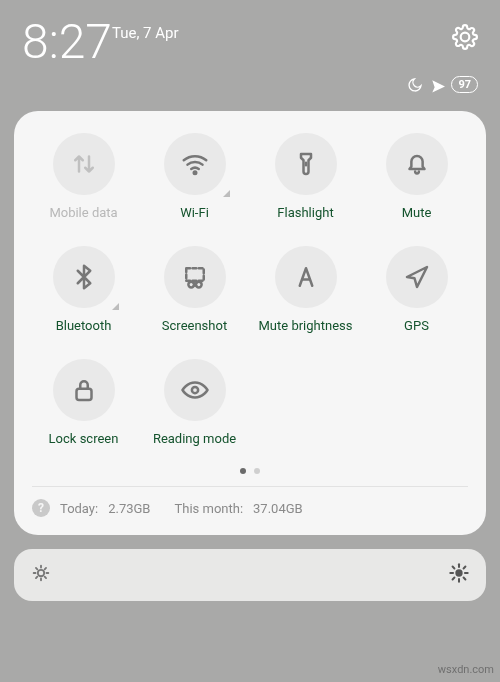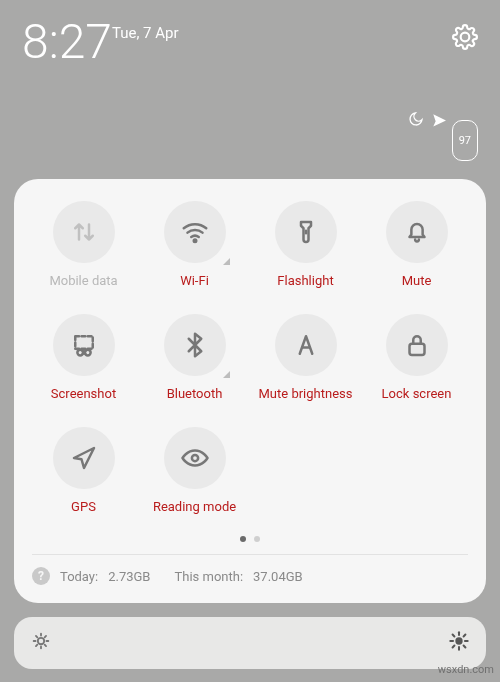--- a/index.html
+++ b/index.html
@@ -18,22 +18,22 @@
     align-items: flex-start;
   }
   .header-left { display: flex; }
   .clock { font-size: 48px; font-weight: 300; letter-spacing: 0; line-height: 1; }
   .date { font-size: 15px; margin-top: 6px; font-weight: 400; }
   .header-right { display: flex; flex-direction: column; align-items: flex-end; margin-top: 6px; }
   .gear { width: 26px; height: 26px; }
   .status-row { display: flex; align-items: center; gap: 6px; margin-top: 22px; }
   .status-row svg { width: 16px; height: 16px; }
   .battery-pill {
-    border: 1.4px solid #fff; border-radius: 10px; padding: 12px 6px;
-    font-size: 11px; line-height: 15px; font-weight: 400; color:#fff;margin-top:44px;
+    border: 1.4px solid #fff; border-radius: 10px; padding: 0 6px;
+    font-size: 11px; line-height: 15px; font-weight: 700; color:#fff;
   }
 
   .panel {
     margin: 10px 14px 0 14px;
     background: #f6f6f6;
     border-radius: 24px;
     padding: 22px 14px 14px 14px;
   }
   .grid {
     display: grid;
@@ -48,21 +48,21 @@
     position: relative;
   }
   .tile .circle {
     width: 62px; height: 62px; border-radius: 50%;
     background: #e9e9e9;
     display: flex; align-items: center; justify-content: center;
   }
   .tile .label {
     margin-top: 10px;
     font-size: 13px;
-    color: #b91c1c;
+    color: #14532d;
     white-space: nowrap;
     text-align: center;
   }
   .tile.disabled .circle svg { opacity: .35; }
   .tile.disabled .label { color: #b8b8b8; }
   .tile.active .circle { background: #1398f4; }
   .tile.active .circle svg path, .tile.active .circle svg line,
   .tile.active .circle svg polyline, .tile.active .circle svg circle { stroke: #fff; }
   .tile.highlighted::before {
     content: "";
@@ -179,70 +179,70 @@
       <div class="circle">
         <svg class="ic" viewBox="0 0 24 24">
             <path d="M18 16H6l1.5-2V10a4.5 4.5 0 0 1 9 0v4z"></path>
             <path d="M10.5 18a1.5 1.5 0 0 0 3 0"></path>
           </svg>
       </div>
       <div class="label">Mute</div>
     </div>
 
     <div class="tile">
+      <div class="circle" style="position:relative">
+        <svg class="ic" viewBox="0 0 24 24">
+            <path d="M7 7l10 10-5 4V3l5 4L7 17"></path>
+          </svg>
+        <span class="mini-tri"></span>
+      </div>
+      <div class="label">Bluetooth</div>
+    </div>
+
+    <div class="tile">
       <div class="circle">
         <svg class="ic" viewBox="0 0 24 24">
             <rect x="5" y="5" width="14" height="10" stroke-dasharray="3 2"></rect>
             <circle cx="9" cy="18" r="2.3"></circle>
             <circle cx="15" cy="18" r="2.3"></circle>
             <line x1="11" y1="17" x2="13" y2="19"></line>
             <line x1="13" y1="17" x2="11" y2="19"></line>
           </svg>
       </div>
       <div class="label">Screenshot</div>
     </div>
 
     <div class="tile">
-      <div class="circle" style="position:relative">
-        <svg class="ic" viewBox="0 0 24 24">
-            <path d="M7 7l10 10-5 4V3l5 4L7 17"></path>
-          </svg>
-        <span class="mini-tri"></span>
-      </div>
-      <div class="label">Bluetooth</div>
-    </div>
-
-    <div class="tile">
       <div class="circle">
         <svg class="ic" viewBox="0 0 24 24">
             <path d="M7 19L12 5l5 14"></path>
             <line x1="9" y1="14" x2="15" y2="14"></line>
           </svg>
       </div>
       <div class="label">Mute brightness</div>
     </div>
 
 
     <div class="tile">
       <div class="circle">
         <svg class="ic" viewBox="0 0 24 24">
+            <path d="M4 12L20 4l-8 16-2-7-6-1z"></path>
+          </svg>
+      </div>
+      <div class="label">GPS</div>
+    </div>
+
+    <div class="tile">
+      <div class="circle">
+        <svg class="ic" viewBox="0 0 24 24">
             <rect x="6" y="11" width="12" height="9" rx="2"></rect>
             <path d="M9 11V8a3 3 0 0 1 6 0v3"></path>
           </svg>
       </div>
       <div class="label">Lock screen</div>
-    </div>
-
-    <div class="tile">
-      <div class="circle">
-        <svg class="ic" viewBox="0 0 24 24">
-            <path d="M4 12L20 4l-8 16-2-7-6-1z"></path>
-          </svg>
-      </div>
-      <div class="label">GPS</div>
     </div>
 
 
     <div class="tile">
       <div class="circle">
         <svg class="ic" viewBox="0 0 24 24">
             <path d="M2 12s3.5-6 10-6 10 6 10 6-3.5 6-10 6S2 12 2 12z"></path>
             <circle cx="12" cy="12" r="2.5"></circle>
           </svg>
       </div>

